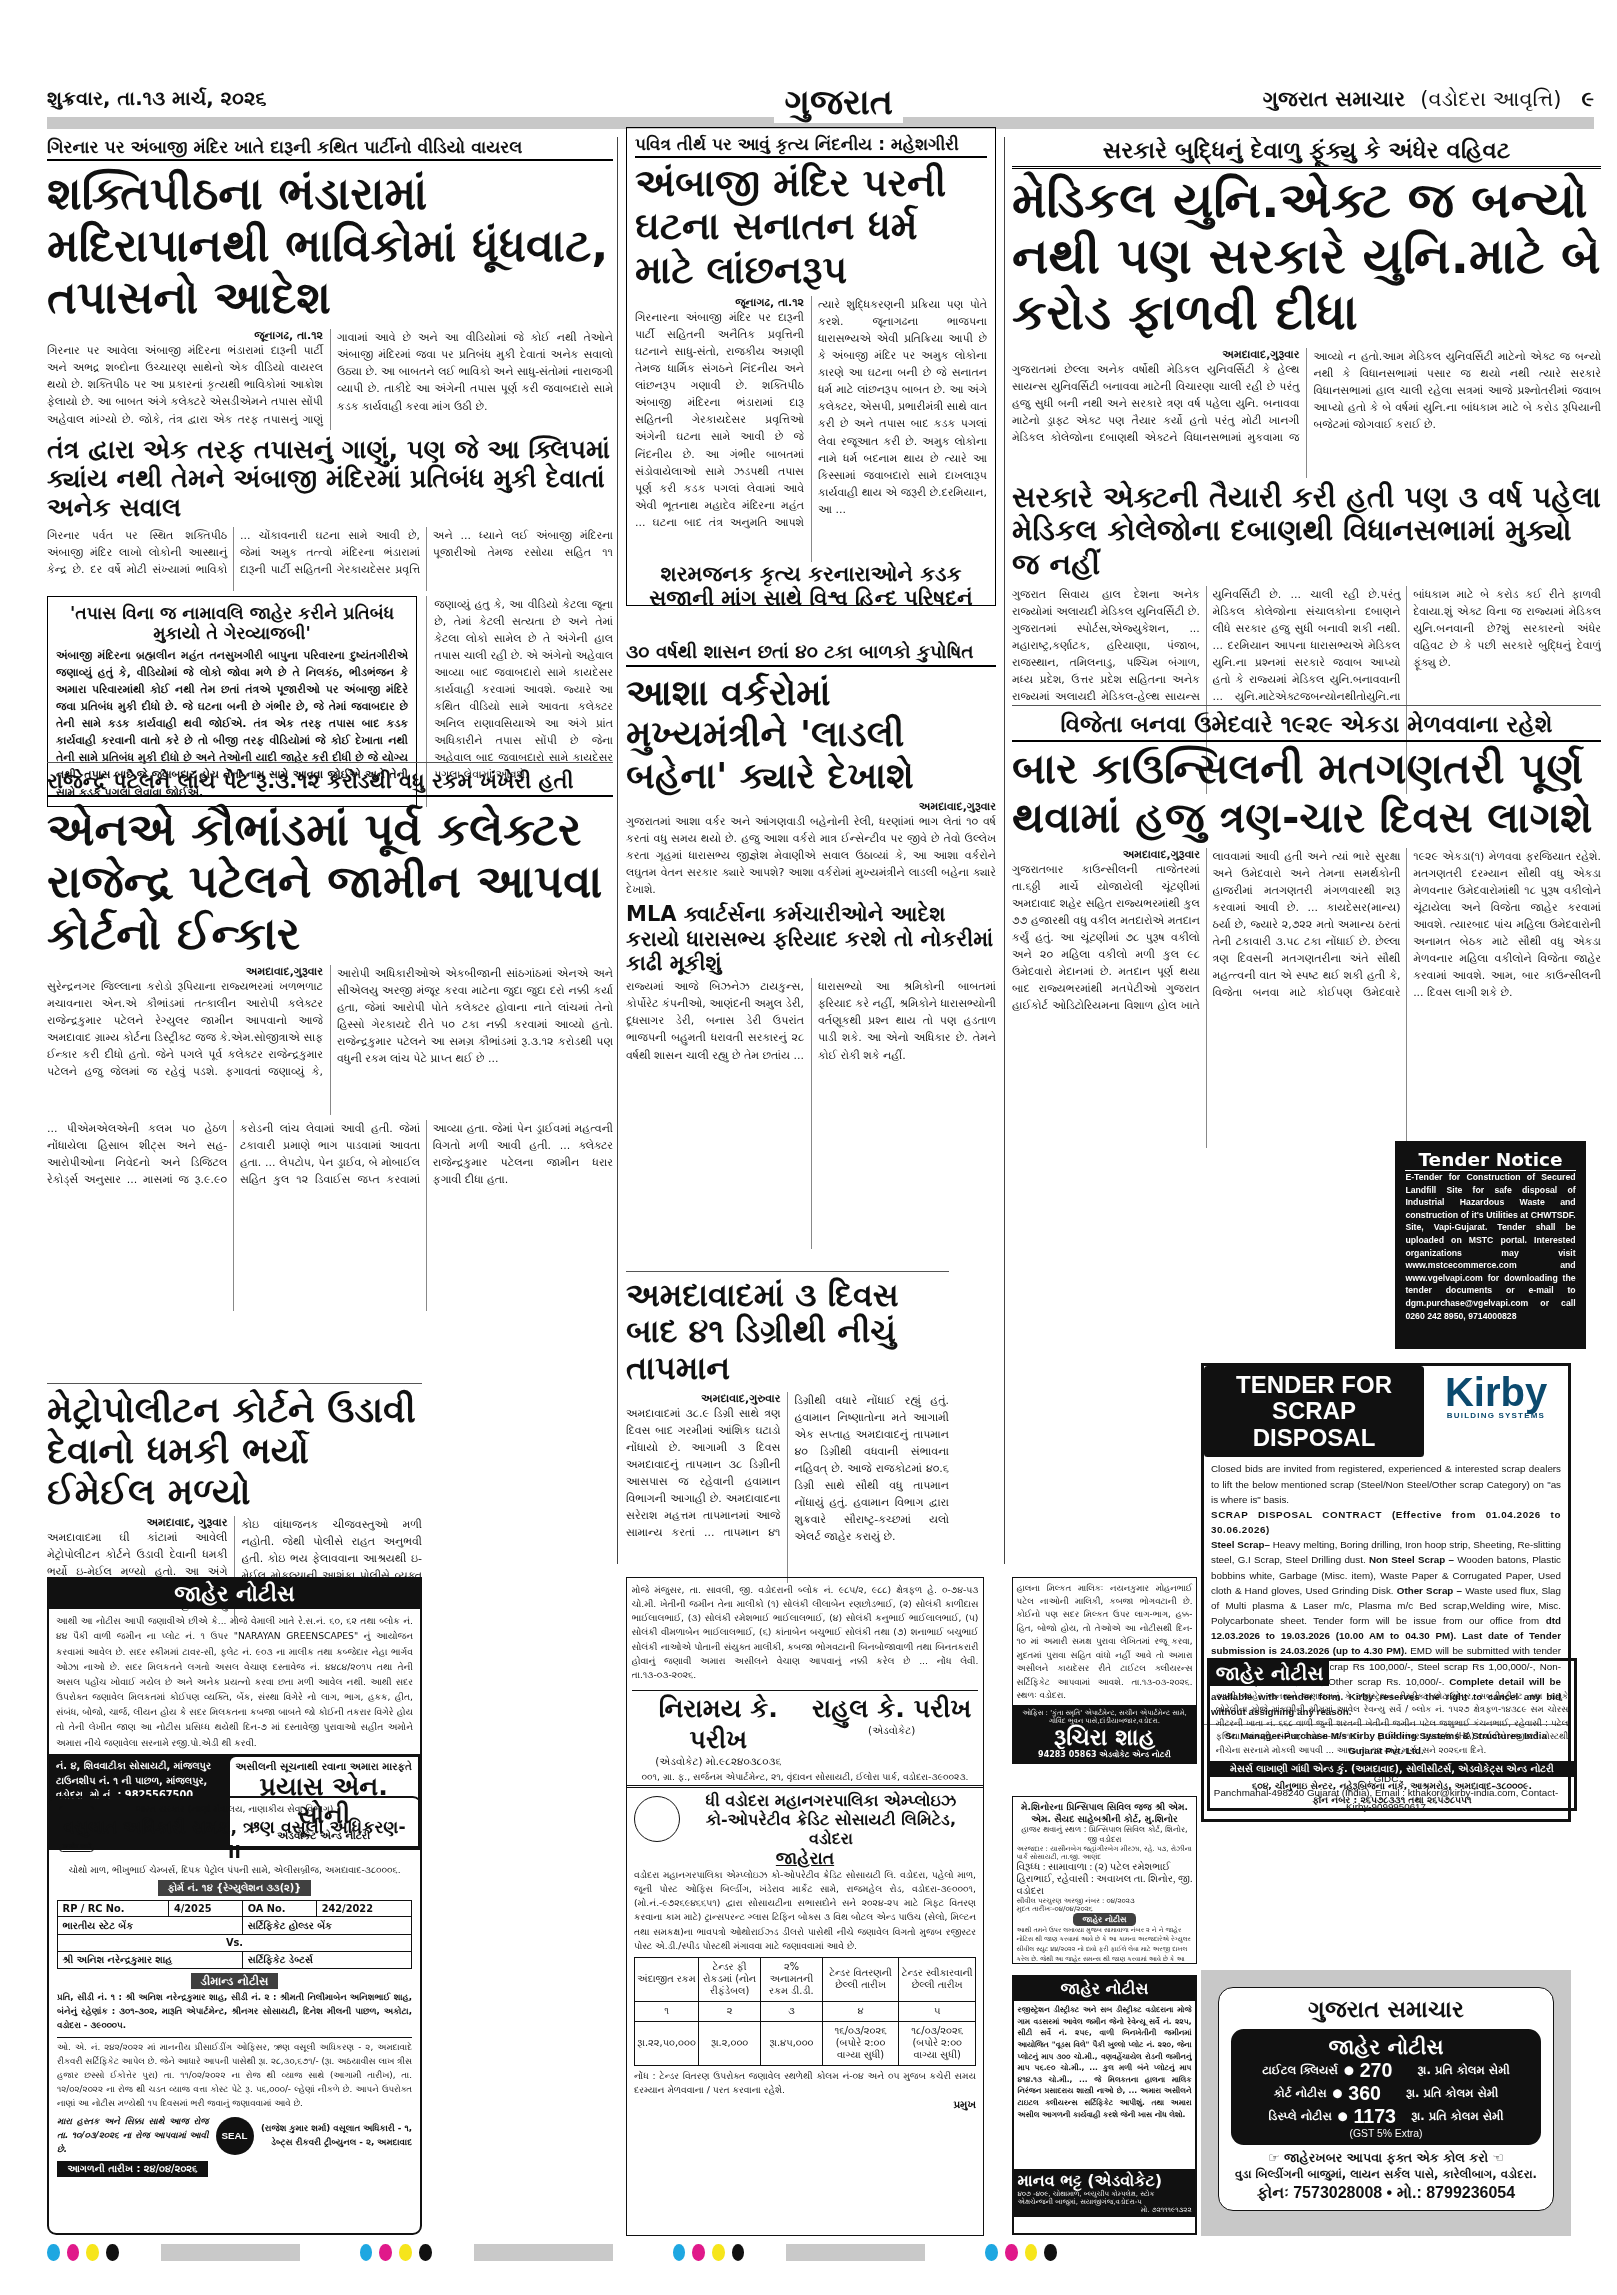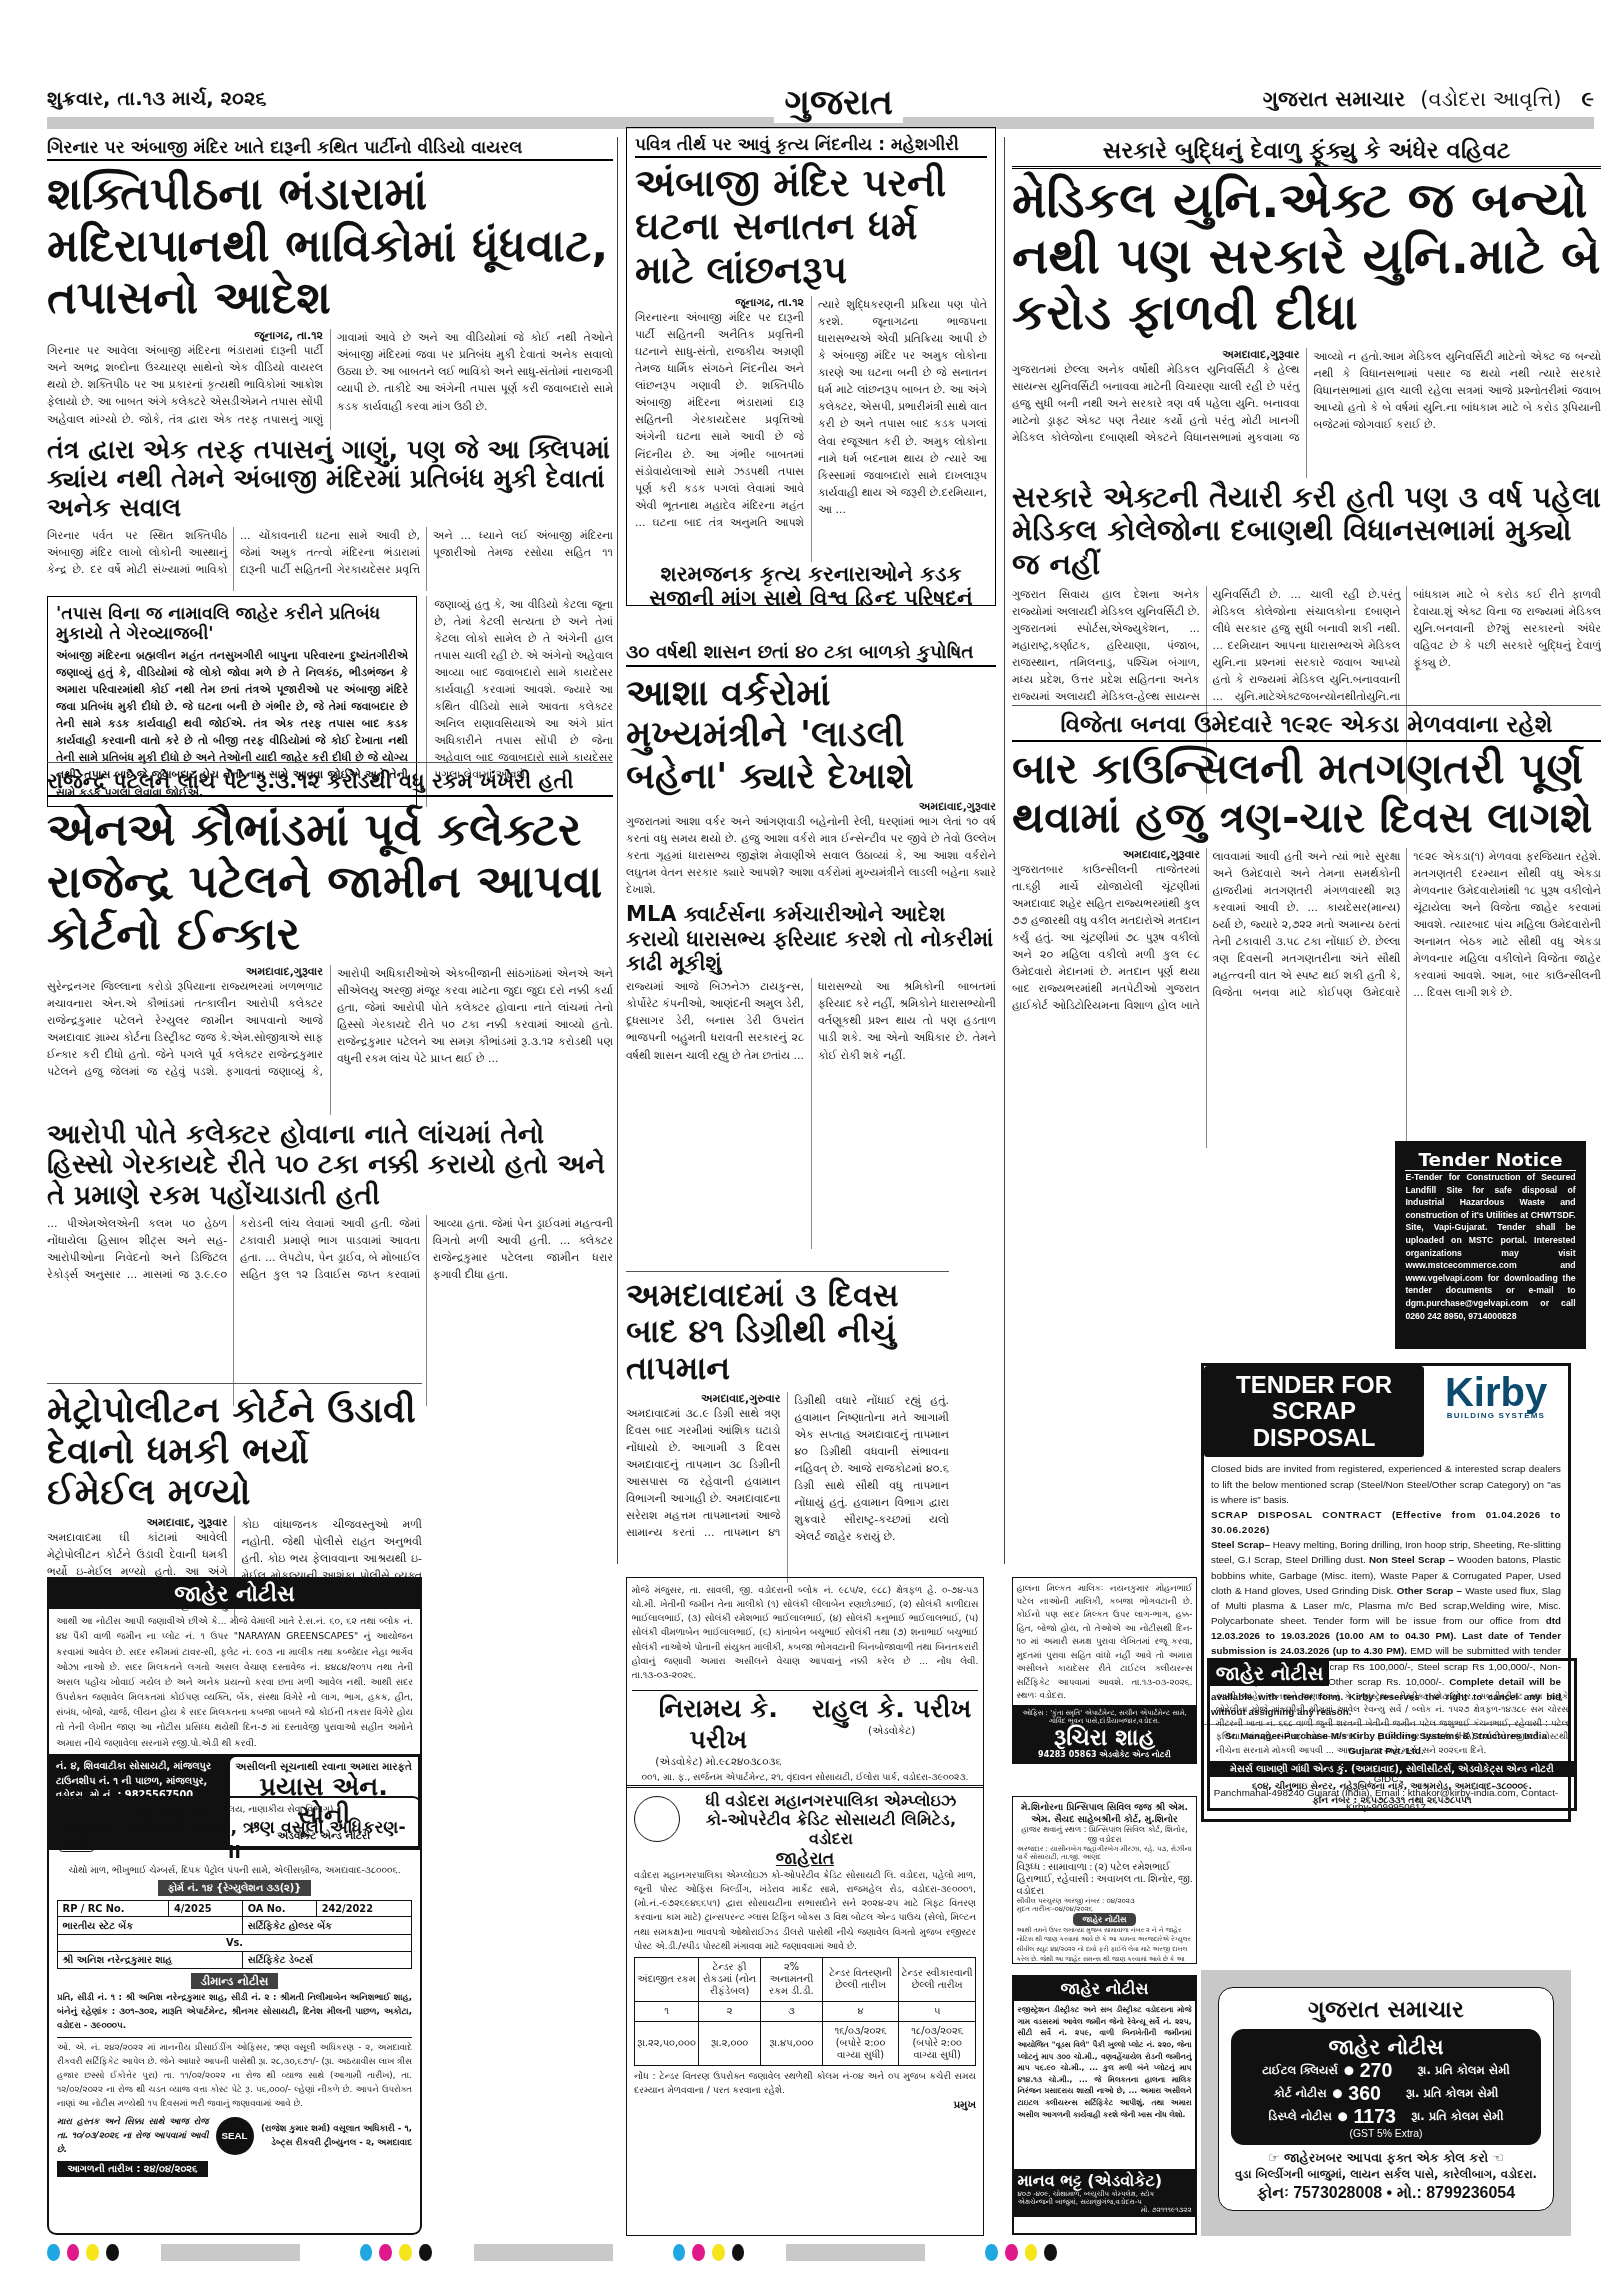--- a/index.html
+++ b/index.html
@@ -23,21 +23,21 @@
   .h-sm { font-size: 19.6px; }
   .dateline { font-size: 11px; text-align: right; font-weight: bold; }
   .body-text { font-size: 11px; line-height: 1.55; text-align: justify; }
   .cols2 { column-count: 2; column-gap: 14px; column-rule: 0.6px solid #888; }
   .cols3 { column-count: 3; column-gap: 12.7px; column-rule: 0.6px solid #888; }
   .rule { border-top: 1.7px solid #555; margin: 8px 0; }
   .vrule { position: absolute; width: 1.2px; background: #444; }
 
   .boxed { border: 1.7px solid #000; padding: 5.8px 8px; }
   .quote-box { border: 1.2px solid #000; padding: 5.8px 8px; }
-  .quote-title { font-size: 17.3px; font-weight: bold; text-align: left; margin-bottom: 4.6px; }
+  .quote-title { font-size: 17.3px; font-weight: bold; text-align: center; margin-bottom: 4.6px; }
 
   .tender-notice { background: #111; color: #fff; padding: 8px 10.4px; }
   .tender-notice .t-title { font-size: 26.6px; font-weight: bold; text-align: center; border-bottom: 1.7px solid #fff; }
   .tender-notice .t-body { font-size: 13.3px; line-height: 1.45; font-family: "Liberation Sans", sans-serif; font-weight: bold; text-align: justify; }
 
   .kirby { border: 3.5px solid #111; background: #111; }
   .kirby .k-head { display: flex; background: #fff; }
   .kirby .k-title { background: #111; color: #fff; font-family: "Liberation Sans", sans-serif; font-weight: bold; font-size: 24px; text-align: center; padding: 5.8px; flex: 1; line-height: 1.1; border-radius: 3.5px; }
   .kirby .k-logo { width: 144px; text-align: center; font-family: "Liberation Sans", sans-serif; font-weight: bold; font-size: 40px; color: #0c4a6e; line-height: 1; padding-top: 5.8px; }
   .kirby .k-logo small { display: block; font-size: 8px; letter-spacing: 1.2px; }
@@ -122,21 +122,20 @@
 </div>
 
 <div class="col" style="left:47px; top:762px; width:566px;">
   <div class="rule" style="margin:0 0 5.8px;"></div>
   <div class="kicker" style="font-size:21px;">રાજેન્દ્ર પટેલને લાંચ પેટે રૂ.૩.૧૨ કરોડથી વધુ રકમ ખંખેરી હતી</div>
   <div class="headline h-xl" style="margin-top:7px;">એનએ કૌભાંડમાં પૂર્વ કલેક્ટર રાજેન્દ્ર પટેલને જામીન આપવા કોર્ટનો ઈન્કાર</div>
   <div class="cols2" style="margin-top:5.8px; height:150px; overflow:hidden;">
     <div class="dateline">અમદાવાદ,ગુરૂવાર</div>
     <div class="body-text">સુરેન્દ્રનગર જિલ્લાના કરોડો રૂપિયાના રાજ્યભરમાં ખળભળાટ મચાવનારા એન.એ કૌભાંડમાં તત્કાલીન આરોપી કલેક્ટર રાજેન્દ્રકુમાર પટેલને રેગ્યુલર જામીન આપવાનો આજે અમદાવાદ ગ્રામ્ય કોર્ટના ડિસ્ટ્રીક્ટ જજ કે.એમ.સોજીત્રાએ સાફ ઈન્કાર કરી દીધો હતો. જેને પગલે પૂર્વ કલેક્ટર રાજેન્દ્રકુમાર પટેલને હજુ જેલમાં જ રહેવું પડશે. ફગાવતાં જણાવ્યું કે, આરોપી અધિકારીઓએ એકબીજાની સાંઠગાંઠમાં એનએ અને સીએલયુ અરજી મંજૂર કરવા માટેના જુદા જુદા દરો નક્કી કર્યા હતા, જેમાં આરોપી પોતે કલેક્ટર હોવાના નાતે લાંચમાં તેનો હિસ્સો ગેરકાયદે રીતે ૫૦ ટકા નક્કી કરવામાં આવ્યો હતો. રાજેન્દ્રકુમાર પટેલને આ સમગ્ર કૌભાંડમાં રૂ.૩.૧૨ કરોડથી પણ વધુની રકમ લાંચ પેટે પ્રાપ્ત થઈ છે ...</div>
   </div>
-  <div class="headline h-md" style="margin-top:3.5px;">આરોપી પોતે કલેક્ટર હોવાના નાતે લાંચમાં તેનો હિસ્સો ગેરકાયદે રીતે ૫૦ ટકા નક્કી કરાયો હતો અને તે પ્રમાણે રકમ પહોંચાડાતી હતી</div>
   <div class="body-text cols3" style="margin-top:4.6px; height:191px; overflow:hidden;">... પીએમએલએની કલમ ૫૦ હેઠળ નોંધાયેલા હિસાબ શીટ્સ અને સહ-આરોપીઓના નિવેદનો અને ડિજિટલ રેકોર્ડ્સ અનુસાર ... માસમાં જ રૂ.૯.૯૦ કરોડની લાંચ લેવામાં આવી હતી. જેમાં ટકાવારી પ્રમાણે ભાગ પાડવામાં આવતા હતા. ... લેપટોપ, પેન ડ્રાઈવ, બે મોબાઈલ સહિત કુલ ૧૨ ડિવાઈસ જપ્ત કરવામાં આવ્યા હતા. જેમાં પેન ડ્રાઈવમાં મહત્વની વિગતો મળી આવી હતી. ... ક્લેક્ટર રાજેન્દ્રકુમાર પટેલના જામીન ધરાર ફગાવી દીધા હતા.</div>
 </div>
 
 <div class="col" style="left:47px; top:1383px; width:375px;">
   <div class="rule" style="margin:0 0 4.6px;"></div>
   <div class="headline h-lg">મેટ્રોપોલીટન કોર્ટને ઉડાવી દેવાનો ધમકી ભર્યો ઈમેઈલ મળ્યો</div>
   <div class="cols2" style="margin-top:3px; height:104px; overflow:hidden;">
     <div class="dateline">અમદાવાદ, ગુરૂવાર</div>
     <div class="body-text">અમદાવાદમા ઘી કાંટામાં આવેલી મેટ્રોપોલીટન કોર્ટને ઉડાવી દેવાની ધમકી ભર્યો ઇ-મેઈલ મળ્યો હતો. આ અંગે પોલીસે બોબ ડીસ્પોઝલ સ્ક્વોડ , ડોગ સ્ક્વોડની મદદથી તપાસ કરી હતી. પરંતુ કોઇ વાંધાજનક ચીજવસ્તુઓ મળી નહોતી. જેથી પોલીસે રાહત અનુભવી હતી. કોઇ ભય ફેલાવવાના આશ્રયથી ઇ-મેઈલ મોકલ્યાની આશંકા પોલીસે વ્યક્ત કરી છે.</div>
   </div>

